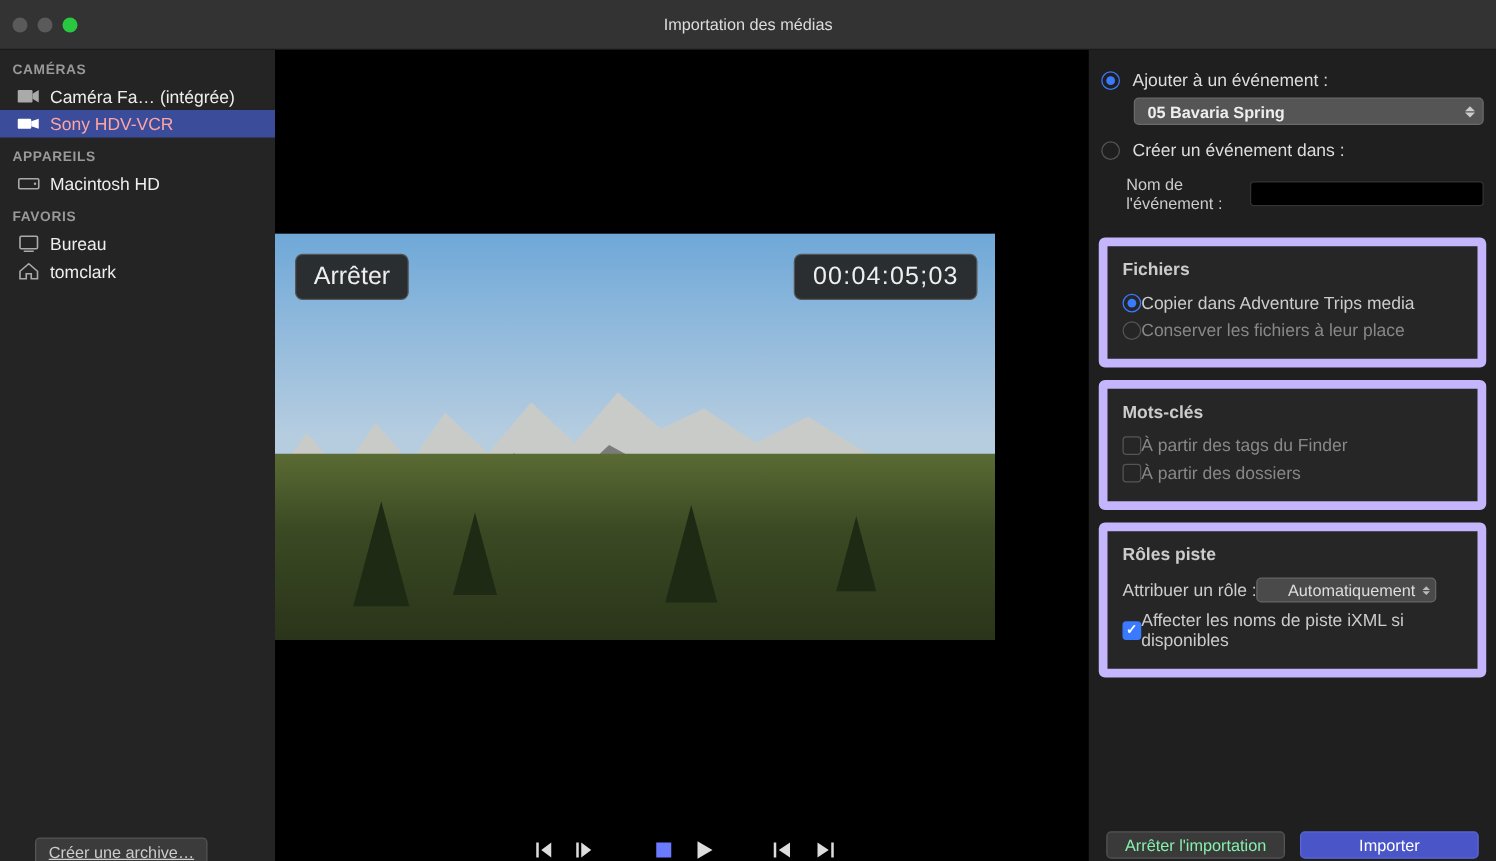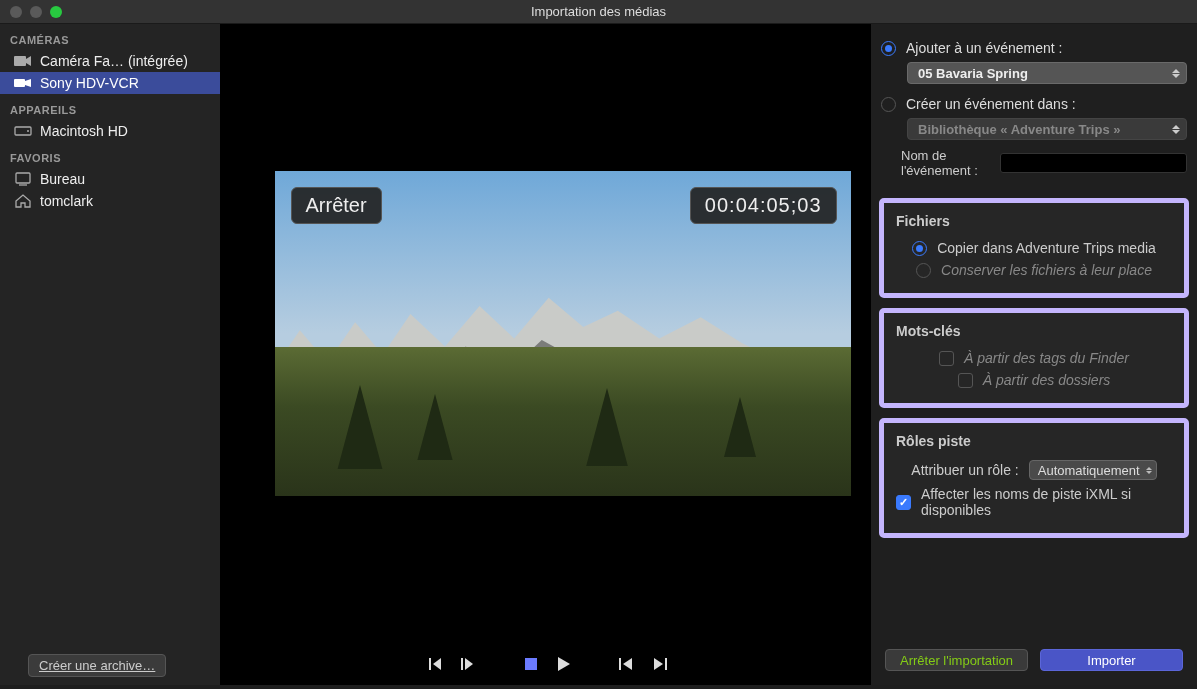--- a/index.html
+++ b/index.html
@@ -1,42 +1,42 @@
 <!DOCTYPE html>
 <html><head>
 <meta charset="utf-8">
 <style>
 * { margin: 0; padding: 0; box-sizing: border-box; font-family: -apple-system, "Helvetica Neue", Arial, sans-serif; }
 body { background: #1e1e1e; color: #ccc; width: 1197px; height: 689px; overflow: hidden; }
 
 
-.titlebar { height: 24px; background: #333333; display: flex; align-items: center; padding: 0 10px; position: relative; border-bottom: 1px solid #1a1a1a;}
+.titlebar { height: 40px; background: #333333; display: flex; align-items: center; padding: 0 10px; position: relative; border-bottom: 1px solid #1a1a1a;}
 .traffic { display: flex; gap: 8px; }
 .tl { width: 12px; height: 12px; border-radius: 50%; }
 .tl.close { background: #5a5a5a; }
 .tl.min   { background: #5a5a5a; }
 .tl.max   { background: #28c940; }
 .titlebar .title { position: absolute; left: 0; right: 0; text-align: center; font-size: 13px; color: #ddd; }
 
 
 .main { display: flex; height: calc(100% - 28px); }
 
 
 .sidebar { width: 220px; background: #242424; display:flex; flex-direction:column; }
 .sb-section-header { font-size: 11px; font-weight: 600; color: #999; letter-spacing: 0.5px; padding: 10px 10px 4px 10px; text-transform: uppercase;}
 .sb-item { display: flex; align-items: center; gap: 8px; padding: 3px 10px 3px 14px; font-size: 14px; color: #eee; cursor: default; }
-.sb-item.selected { background: #3b4c9b; color: #ffffff; }
+.sb-item.selected { background: #3b4c9b; color: #fca5a5; }
 .sb-item .icon { width: 18px; height: 14px; display:flex; align-items:center; justify-content:center; color:#aaa;}
 .sb-item.selected .icon { color:#fff;}
 .sidebar .spacer { flex:1;}
 .create-archive { margin: 0 0 8px 28px; padding: 3px 10px; font-size: 13px; background: #3b3b3b; border: 1px solid #555; border-radius: 4px; display:inline-block; width: fit-content; color:#ccc;text-decoration:underline;}
 
 
 .center { flex: 1; background: #000; display: flex; flex-direction: column; position: relative; }
-.viewer-wrap { flex: 1; display: flex; align-items: center; justify-content: center; position: relative; padding-top: 130px; padding-bottom: 130px; margin-left: 34px;}
+.viewer-wrap { flex: 1; display: flex; align-items: center; position: relative; padding-top: 130px; padding-bottom: 130px;}
 .viewer { width: 576px; height: 325px; position: relative; background: linear-gradient(to bottom, #88b4e0 0%, #a7c5e2 30%, #cfd8de 45%, #7a6d4e 55%, #3b4a23 70%, #2f3a1d 100%); overflow:hidden;}
 
 .viewer .sky { position:absolute; inset:0; background: linear-gradient(to bottom, #6fa8d8 0%, #b6cde0 50%);}
 .viewer .ridge { position:absolute; left:-10%; right:-10%; top:34%; height:50%; background:#c9cbc8; clip-path: polygon(0% 60%,4% 40%,8% 55%,12% 30%,16% 50%,20% 25%,24% 45%,28% 20%,33% 40%,38% 15%,43% 35%,48% 10%,53% 28%,58% 18%,64% 35%,70% 22%,76% 38%,82% 50%,88% 62%,94% 58%,100% 70%,100% 100%,0% 100%);}
 .viewer .shadow { position:absolute; left:-10%; right:-10%; top:38%; height:50%; background:#5a5a58; clip-path: polygon(0% 70%,6% 55%,11% 63%,15% 45%,20% 58%,26% 38%,31% 52%,36% 32%,42% 48%,47% 28%,53% 42%,59% 35%,65% 48%,72% 40%,78% 52%,85% 60%,92% 66%,100% 72%,100% 100%,0% 100%); opacity:0.7;}
 .viewer .forest { position:absolute; left:0; right:0; bottom:0; height:46%; background: linear-gradient(to bottom,#5b6b34 0%, #3b4a23 40%, #2a341a 100%);}
 .viewer .tree { position:absolute; bottom:12%; width:0; height:0; border-left:16px solid transparent; border-right:16px solid transparent; border-bottom:60px solid #1f2a14;}
 .viewer .tree.t1{ left:12%; transform:scale(1.4);} 
 .viewer .tree.t2{ left:25%; transform:scale(1.1);} 
 .viewer .tree.t3{ left:55%; transform:scale(1.3);} 
@@ -62,37 +62,37 @@
 .radio.dim { border-color:#555;}
 .select { margin-left: 26px; margin-top: 2px; height: 22px; background: #555; border: 1px solid #6a6a6a; border-radius: 4px; display: flex; align-items: center; justify-content: space-between; padding: 0 6px 0 10px; font-size: 13px; color: #eee; font-weight: bold; }
 .select.disabled { background:#3a3a3a; color:#888; border-color:#444;}
 .select .chev { display:flex; flex-direction:column; gap:1px;}
 .select .chev::before{content:"";border-left:4px solid transparent;border-right:4px solid transparent;border-bottom:4px solid #ccc;}
 .select .chev::after{content:"";border-left:4px solid transparent;border-right:4px solid transparent;border-top:4px solid #ccc;}
 .field-row { display:flex; align-items:center; gap:8px; margin-top:8px;}
 .field-row label { font-size:13px; color:#ccc; }
 .field-row input { flex:1; height:20px; background:#000; border:1px solid #333; border-radius:3px; color:#eee; padding:0 4px;}
 
-.section { background: #262626; border: 5px solid #c4b5fd; border-radius: 5px; padding: 10px 12px 12px 12px;}
+.section { background: #262626; border: 7px solid #c4b5fd; border-radius: 5px; padding: 10px 12px 12px 12px;}
 .section h3 { font-size: 14px; font-weight: 600; color: #ccc; margin-bottom: 8px;}
-.opt-row { display:flex; align-items:center; gap:10px; padding:3px 0; font-size:14px;justify-content:center;}
-.opt-row.dim { color:#888;font-style:italic;}
+.opt-row { display:flex; align-items:center; padding:3px 0; font-size:14px;}
+.opt-row.dim { color:#888;}
 .checkbox { width:15px; height:15px; border:1.5px solid #888; border-radius:3px; display:inline-flex; align-items:center; justify-content:center; flex-shrink:0;}
 .checkbox.dim { border-color:#555;}
 .checkbox.checked { background:#3a7afe; border-color:#3a7afe;}
 .checkbox.checked::after { content:"✓"; color:#fff; font-size:11px; line-height:1; font-weight:bold;}
-.inline-select { height:20px; background:#4a4a4a; border:1px solid #666; border-radius:4px; display:flex; align-items:center; padding:0 4px 0 8px; font-size:13px; gap:6px; color:#ddd;}
+.inline-select { height:20px; background:#4a4a4a; border:1px solid #666; border-radius:4px; display:flex; align-items:center; padding:0 4px 0 24px; font-size:13px; gap:6px; color:#ddd;}
 .inline-select .chev { display:flex; flex-direction:column; gap:1px;}
 .inline-select .chev::before{content:"";border-left:3px solid transparent;border-right:3px solid transparent;border-bottom:3px solid #bbb;}
 .inline-select .chev::after{content:"";border-left:3px solid transparent;border-right:3px solid transparent;border-top:3px solid #bbb;}
 
 .rightpanel .flex-spacer{flex:1;}
 .footer-btns { display:flex; gap:12px; padding:0 6px 2px 6px;}
 .btn { flex:1; height:22px; border-radius:4px; font-size:13px; display:flex; align-items:center; justify-content:center; border:1px solid #555;}
-.btn.secondary { background:#3a3a3a; color:#84cc16;}
+.btn.secondary { background:#3a3a3a; color:#86efac;}
 .btn.primary { background:#4a55c7; color:#fff; border-color:#5b66d8;}
 </style>
 </head>
 <body>
 
 <div class="titlebar">
   <div class="traffic">
     <div class="tl close"></div>
     <div class="tl min"></div>
     <div class="tl max"></div>
@@ -224,24 +224,20 @@
       </div>
       <div class="select">
         <span>05 Bavaria Spring</span>
         <span class="chev"></span>
       </div>
 
       <div class="radio-row" style="margin-top:8px;">
         <span class="radio dim"></span>
         <span>Créer un événement dans :</span>
       </div>
-      <div class="select disabled">
-        <span>Bibliothèque « Adventure Trips »</span>
-        <span class="chev"></span>
-      </div>
 
       <div class="field-row" style="margin-left:20px;">
         <label>Nom de l'événement :</label>
         <input type="text" value="" style="">
       </div>
     </div>
 
     <div class="section">
       <h3>Fichiers</h3>
       <div class="opt-row">

